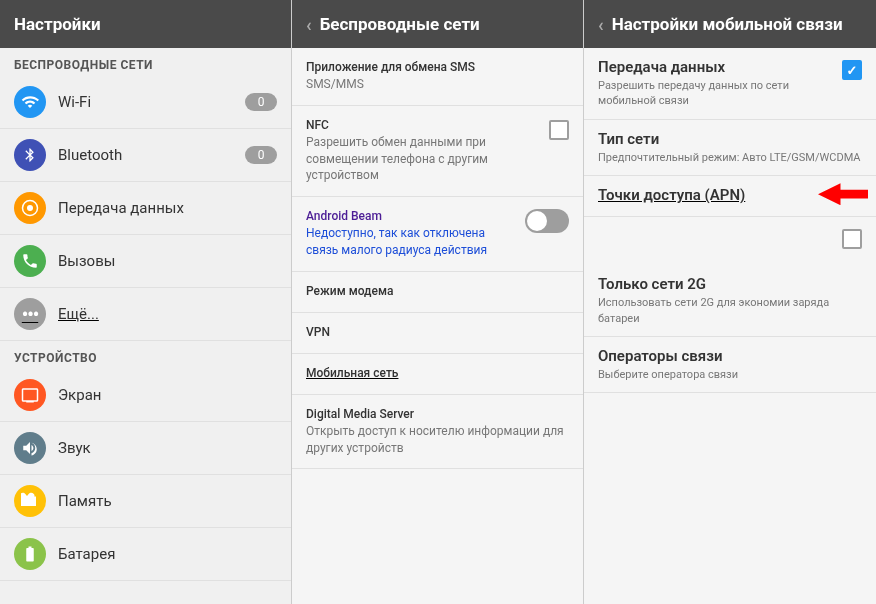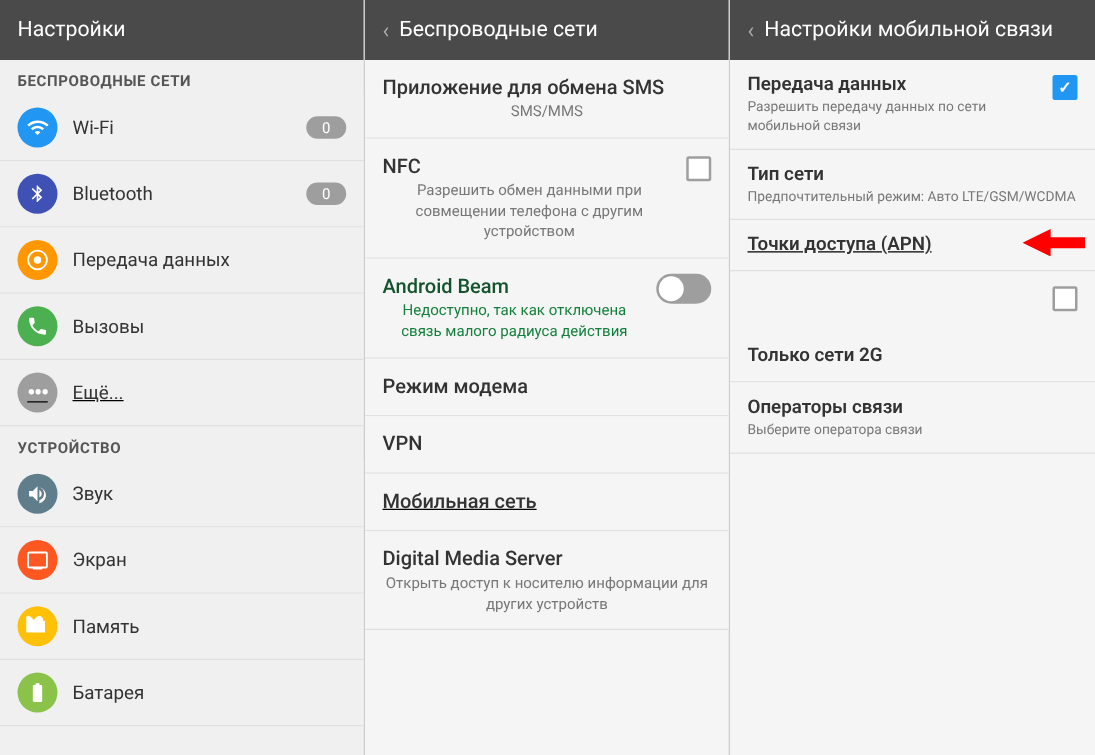--- a/index.html
+++ b/index.html
@@ -33,21 +33,21 @@
       width: 292px;
       background: #f5f5f5;
       border-right: none;
     }
 
     .panel-header {
       background: #4a4a4a;
       color: #fff;
       padding: 12px 14px;
       font-size: 17px;
-      font-weight: 400;
+      font-weight: 700;
       display: flex;
       align-items: center;
       gap: 6px;
       min-height: 48px;
     }
 
     .panel-header .back-arrow {
       font-size: 18px;
       color: #aaa;
       margin-right: 2px;
@@ -112,39 +112,38 @@
     
     .mid-item {
       padding: 12px 14px;
       border-bottom: 1px solid #e0e0e0;
       background: #f5f5f5;
       cursor: pointer;
       position: relative;
     }
 
     .mid-item-title {
-      font-size: 16px;
+      font-size: 12px;
       color: #333;
       font-weight: 500;
       margin-bottom: 2px;
     }
 
     .mid-item-sub {
       font-size: 12px;
       color: #777;
       line-height: 1.4;
-      text-align: center;
     }
 
     .mid-item-disabled .mid-item-title {
-      color: #14532d;
+      color: #4c1d95;
     }
 
     .mid-item-disabled .mid-item-sub {
-      color: #15803d;
+      color: #1d4ed8;
     }
 
     .mid-item-row {
       display: flex;
       align-items: flex-start;
       justify-content: space-between;
     }
 
     .checkbox-box {
       width: 20px;
@@ -287,36 +286,36 @@
     <div class="menu-item-icon icon-more">
       <span style="font-size:18px; color:white; font-weight:bold; letter-spacing:-1px;">•••</span>
     </div>
     <span class="menu-item-text">Ещё...</span>
 
   </div>
 
   <div class="section-label">УСТРОЙСТВО</div>
 
   <div class="menu-item">
-    <div class="menu-item-icon icon-sound">
-      <svg width="18" height="18" viewBox="0 0 24 24" fill="white">
-        <path d="M3 9v6h4l5 5V4L7 9H3zm13.5 3c0-1.8-1-3.3-2.5-4.1v8.1c1.5-.7 2.5-2.2 2.5-4zm-2.5-9v2.1c2.9.8 5 3.5 5 6.9s-2.1 6.1-5 6.9V22c4-.9 7-4.5 7-8.5s-3-7.6-7-8.5z"></path>
-      </svg>
-    </div>
-    <span class="menu-item-text">Звук</span>
-  </div>
-
-  <div class="menu-item">
     <div class="menu-item-icon icon-display">
       <svg width="18" height="18" viewBox="0 0 24 24" fill="white">
         <path d="M21 3H3c-1.1 0-2 .9-2 2v14c0 1.1.9 2 2 2h18c1.1 0 2-.9 2-2V5c0-1.1-.9-2-2-2zm0 16H3V5h18v14z"></path>
         <path d="M7 20h10v2H7z"></path>
       </svg>
     </div>
     <span class="menu-item-text">Экран</span>
+  </div>
+
+  <div class="menu-item">
+    <div class="menu-item-icon icon-sound">
+      <svg width="18" height="18" viewBox="0 0 24 24" fill="white">
+        <path d="M3 9v6h4l5 5V4L7 9H3zm13.5 3c0-1.8-1-3.3-2.5-4.1v8.1c1.5-.7 2.5-2.2 2.5-4zm-2.5-9v2.1c2.9.8 5 3.5 5 6.9s-2.1 6.1-5 6.9V22c4-.9 7-4.5 7-8.5s-3-7.6-7-8.5z"></path>
+      </svg>
+    </div>
+    <span class="menu-item-text">Звук</span>
   </div>
 
   <div class="menu-item">
     <div class="menu-item-icon icon-storage">
       <svg width="18" height="18" viewBox="0 0 24 24" fill="white">
         <path d="M20 6h-2.18c.07-.44.18-.88.18-1.35C18 2.99 16.01 1 13.65 1 12.3 1 11.04 1.6 10.2 2.7L8 5.25 5.8 2.7C4.96 1.6 3.7 1 2.35 1 0 1 -2 2.99 -2 5.35c0 .47.11.91.18 1.35H-4v12h24V6z"></path>
       </svg>
     </div>
     <span class="menu-item-text">Память</span>
   </div>
@@ -408,20 +407,21 @@
 
     <div style="position:absolute; right:8px; top:50%; transform:translateY(-50%);">
       <span class="left-pointing-arrow"></span>
     </div>
   </div>
 
   <div class="right-item">
     <div class="right-item-row">
       <div style="flex:1;margin-top:48px;">
         <div class="right-item-title">Только сети 2G</div>
+        <div class="right-item-sub">Использовать сети 2G для экономии заряда батареи</div>
       </div>
       <div class="checkbox-box"></div>
     </div>
   </div>
 
   <div class="right-item">
     <div class="right-item-title">Операторы связи</div>
     <div class="right-item-sub">Выберите оператора связи</div>
   </div>
 </div>

